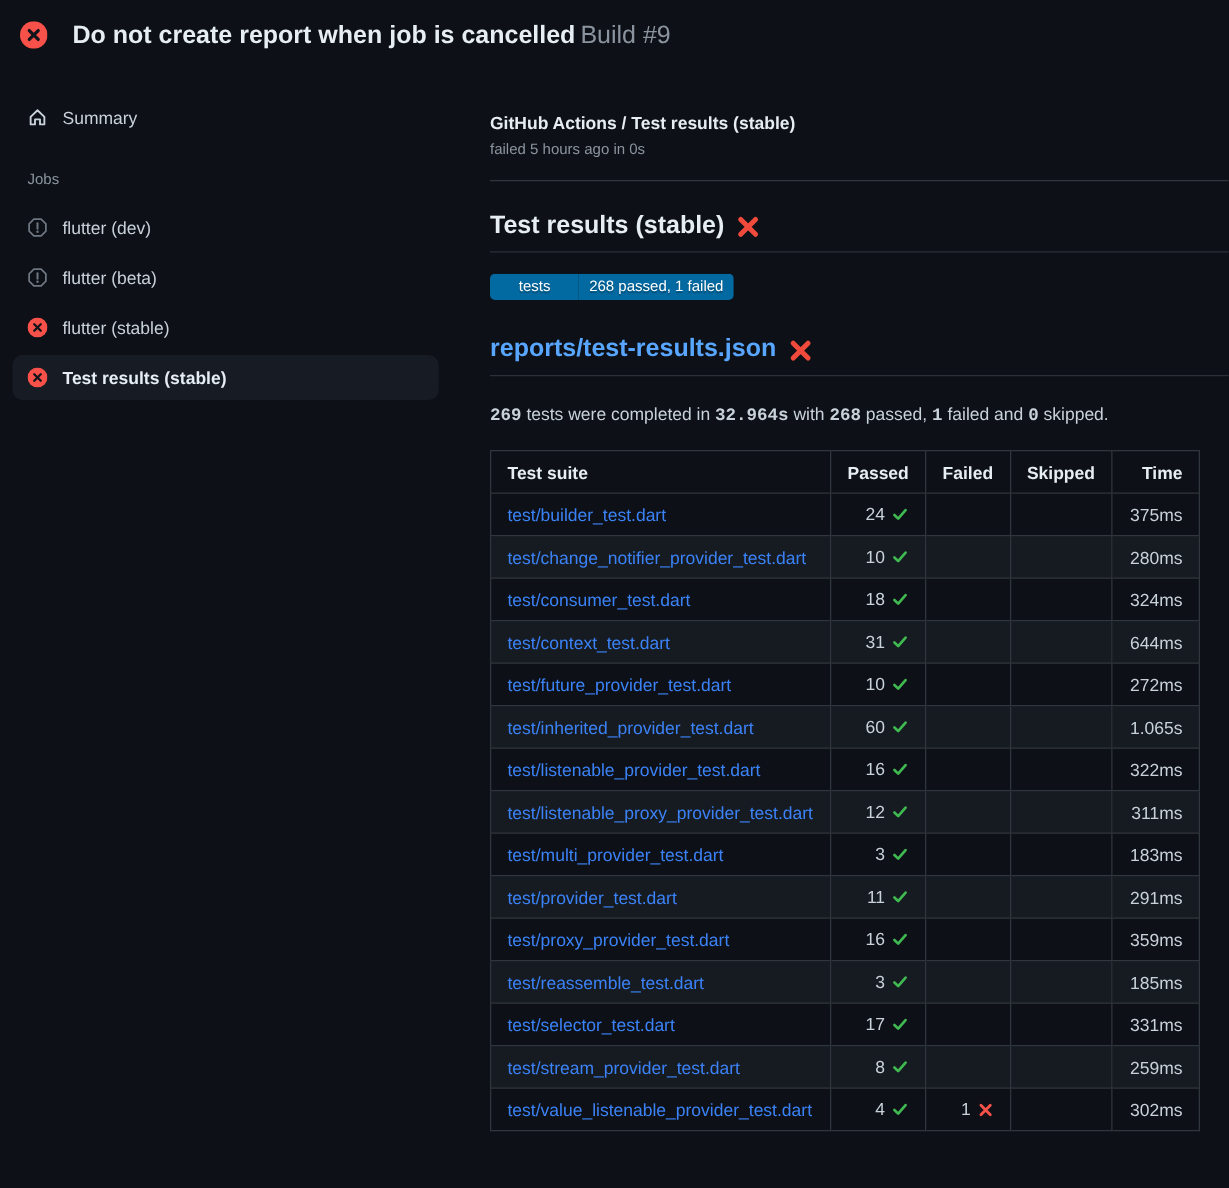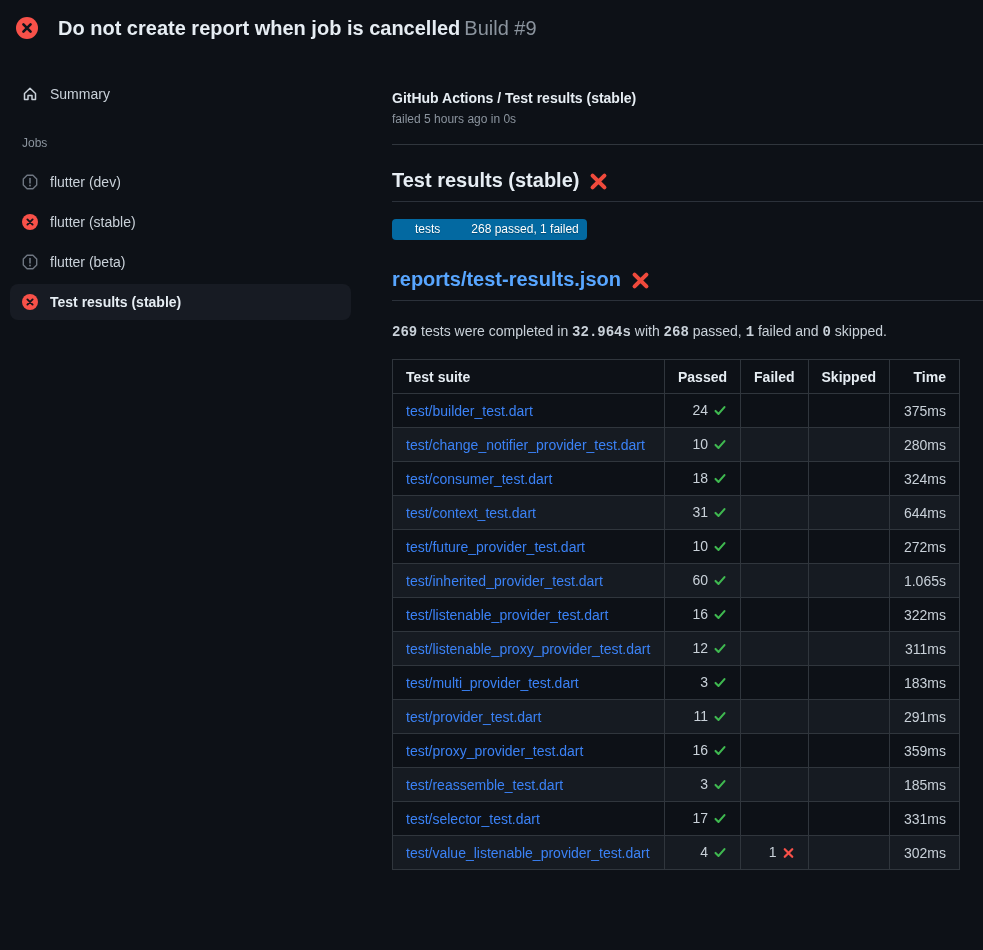--- a/index.html
+++ b/index.html
@@ -132,36 +132,36 @@
             <svg width="16" height="16" viewBox="0 0 16 16" fill="none" stroke="#6e7681">
               <path d="M5.1 1.3 h5.8 l3.8 3.8 v5.8 l-3.8 3.8 h-5.8 l-3.8 -3.8 v-5.8 Z" stroke-width="1.4" stroke-linejoin="round"></path>
               <path d="M8 4.6 V9" stroke-width="1.6" stroke-linecap="round"></path>
               <circle cx="8" cy="11.4" r="1" fill="#6e7681" stroke="none"></circle>
             </svg>
           </span>
           <span>flutter (dev)</span>
         </div>
         <div class="side-item">
           <span class="item-icon">
-            <svg width="16" height="16" viewBox="0 0 16 16">
-              <circle cx="8" cy="8" r="8" fill="#f85149"></circle>
-              <path d="M5.4 5.4 L10.6 10.6 M10.6 5.4 L5.4 10.6" stroke="#10141b" stroke-width="1.9" stroke-linecap="round"></path>
-            </svg>
-          </span>
-          <span>flutter (stable)</span>
-        </div>
-        <div class="side-item">
-          <span class="item-icon">
             <svg width="16" height="16" viewBox="0 0 16 16" fill="none" stroke="#6e7681">
               <path d="M5.1 1.3 h5.8 l3.8 3.8 v5.8 l-3.8 3.8 h-5.8 l-3.8 -3.8 v-5.8 Z" stroke-width="1.4" stroke-linejoin="round"></path>
               <path d="M8 4.6 V9" stroke-width="1.6" stroke-linecap="round"></path>
               <circle cx="8" cy="11.4" r="1" fill="#6e7681" stroke="none"></circle>
             </svg>
           </span>
           <span>flutter (beta)</span>
+        </div>
+        <div class="side-item">
+          <span class="item-icon">
+            <svg width="16" height="16" viewBox="0 0 16 16">
+              <circle cx="8" cy="8" r="8" fill="#f85149"></circle>
+              <path d="M5.4 5.4 L10.6 10.6 M10.6 5.4 L5.4 10.6" stroke="#10141b" stroke-width="1.9" stroke-linecap="round"></path>
+            </svg>
+          </span>
+          <span>flutter (stable)</span>
         </div>
         <div class="side-item active">
           <span class="item-icon">
             <svg width="16" height="16" viewBox="0 0 16 16">
               <circle cx="8" cy="8" r="8" fill="#f85149"></circle>
               <path d="M5.4 5.4 L10.6 10.6 M10.6 5.4 L5.4 10.6" stroke="#10141b" stroke-width="1.9" stroke-linecap="round"></path>
             </svg>
           </span>
           <span>Test results (stable)</span>
         </div>
@@ -322,20 +322,29 @@
           <tr>
             <td class="col-suite"><a href="#" class="suite-link">test/selector_test.dart</a></td>
             <td class="col-passed"><span>17</span><span class="cell-mark"><svg width="14" height="13" viewBox="0 0 16 16">
                   <path d="M2.5 8.6 L6.2 12.2 L13.5 3.8" stroke="#3fb950" stroke-width="2.6" fill="none" stroke-linecap="round" stroke-linejoin="round"></path>
                 </svg></span></td>
             <td class="col-failed"></td>
             <td class="col-skipped"></td>
             <td class="col-time">331ms</td>
           </tr>
           <tr>
+            <td class="col-suite"><a href="#" class="suite-link">test/stream_provider_test.dart</a></td>
+            <td class="col-passed"><span>8</span><span class="cell-mark"><svg width="14" height="13" viewBox="0 0 16 16">
+                  <path d="M2.5 8.6 L6.2 12.2 L13.5 3.8" stroke="#3fb950" stroke-width="2.6" fill="none" stroke-linecap="round" stroke-linejoin="round"></path>
+                </svg></span></td>
+            <td class="col-failed"></td>
+            <td class="col-skipped"></td>
+            <td class="col-time">259ms</td>
+          </tr>
+          <tr>
             <td class="col-suite"><a href="#" class="suite-link">test/value_listenable_provider_test.dart</a></td>
             <td class="col-passed"><span>4</span><span class="cell-mark"><svg width="14" height="13" viewBox="0 0 16 16">
                   <path d="M2.5 8.6 L6.2 12.2 L13.5 3.8" stroke="#3fb950" stroke-width="2.6" fill="none" stroke-linecap="round" stroke-linejoin="round"></path>
                 </svg></span></td>
             <td class="col-failed"><span>1</span><span class="cell-mark"><svg width="13" height="12" viewBox="0 0 16 16">
                   <path d="M3 3 L13 13 M13 3 L3 13" stroke="#f85149" stroke-width="3" stroke-linecap="round"></path>
                 </svg></span></td>
             <td class="col-skipped"></td>
             <td class="col-time">302ms</td>
           </tr>

